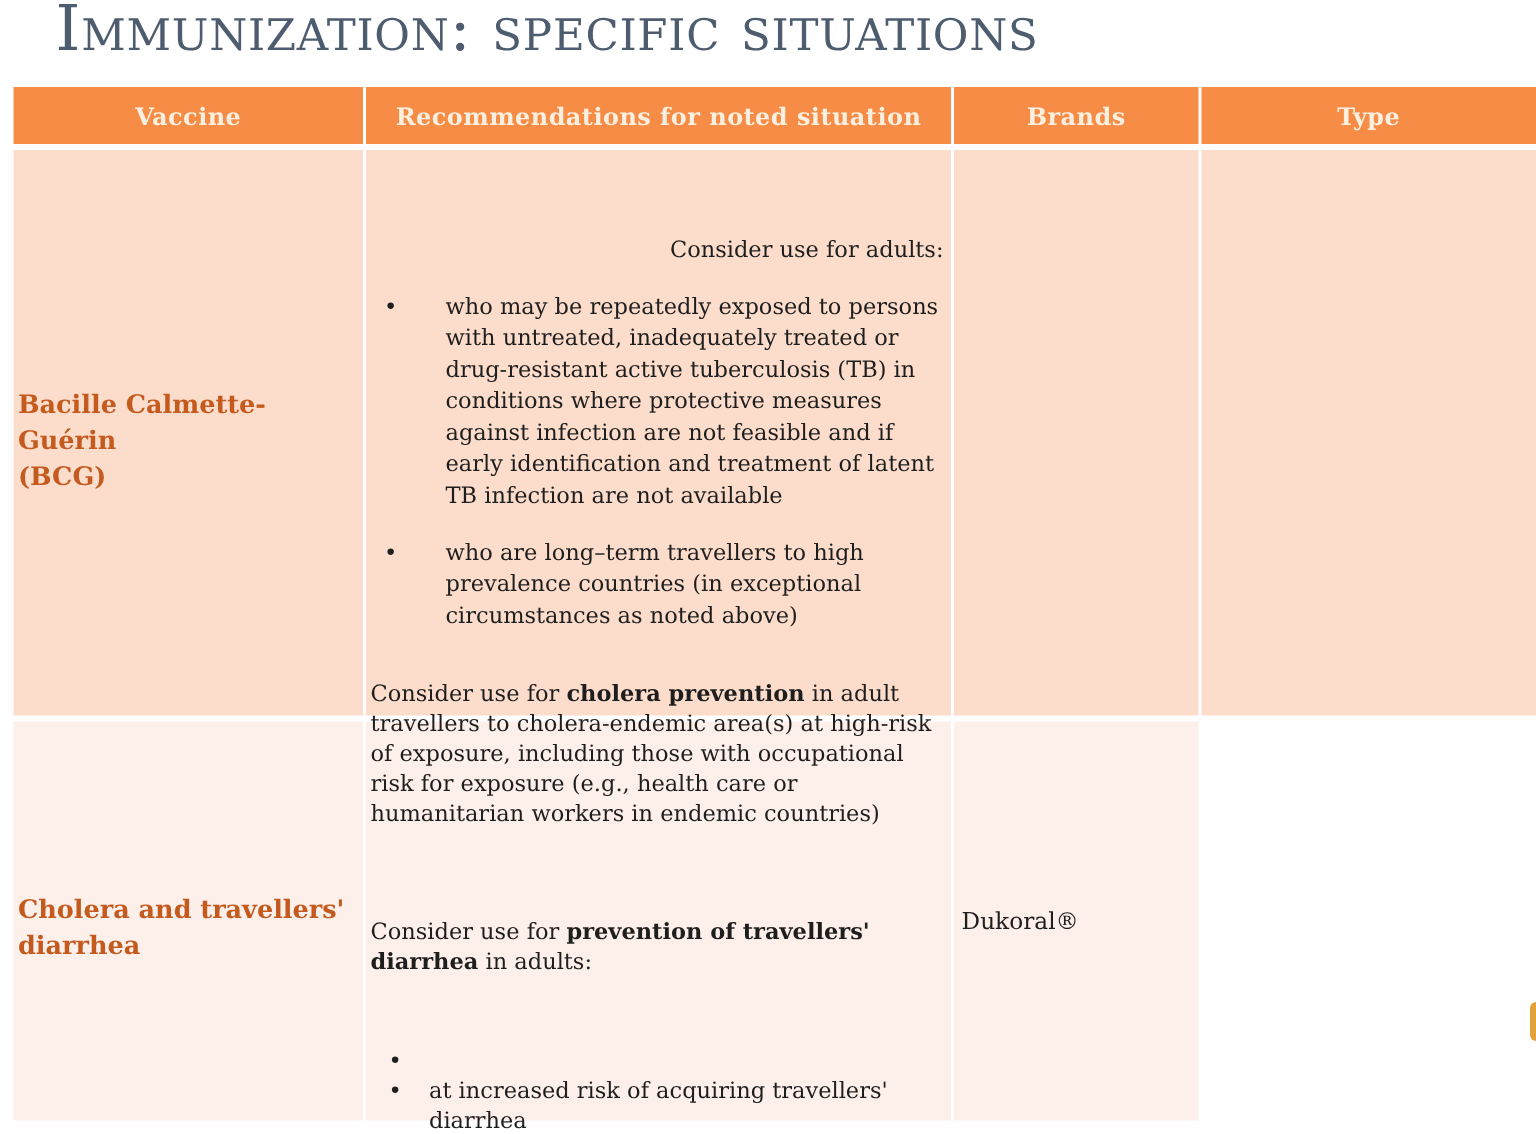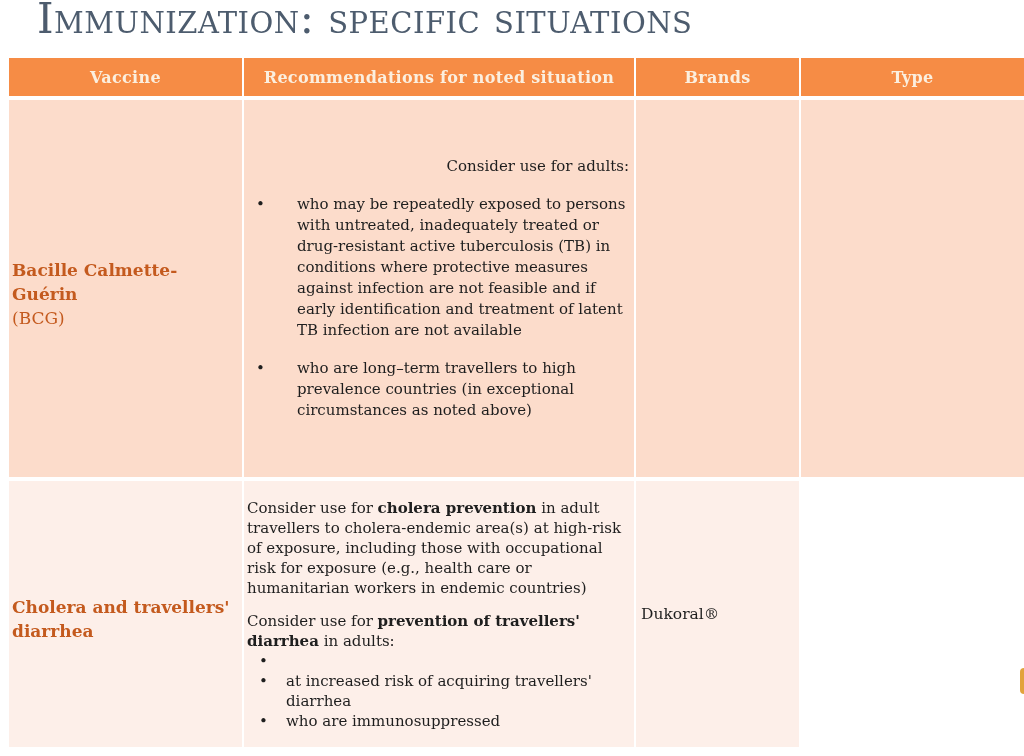--- a/index.html
+++ b/index.html
@@ -56,28 +56,28 @@
   }
   .r1{background:var(--row1_bg);}
   .r2{background:var(--row2_bg);}
   .vaccine-cell{
     display:flex;flex-direction:column;justify-content:center;
     padding:16px 10px 6px 3px;
     font-size:17px;line-height:24px;
     color:var(--accent_text);
   }
   .vname{font-weight:bold;display:block;}
-  .vsuffix{font-weight:normal;display:block;}
+  .vsuffix{font-weight:bold;display:block;}
   .rec-cell{
     display:flex;flex-direction:column;justify-content:center;
     padding:4px 5px 4px 3px;
     font-size:15px;
   }
   .rec-cell.lh1{line-height:21px;align-items:flex-end;}
-  .rec-cell.lh2{line-height:20px;}
+  .rec-cell.lh2{line-height:20px;gap:46px;}
   .rec-cell p{margin:0;}
   .rec-cell p.gap-top{margin-top:13px;}
   .bullets{display:block;}
   .bullets .bullet-row{display:flex;align-items:flex-start;}
   .bullets.wide{margin-top:17px;}
   .bullets.wide .bullet-row + .bullet-row{margin-top:17px;}
   .bullets.wide .bullet{flex:0 0 50px;padding-left:9px;box-sizing:border-box;}
   .bullets.compact .bullet{flex:0 0 39px;padding-left:12px;box-sizing:border-box;}
   .bullets .btext{flex:1;}
   .plain-cell{

